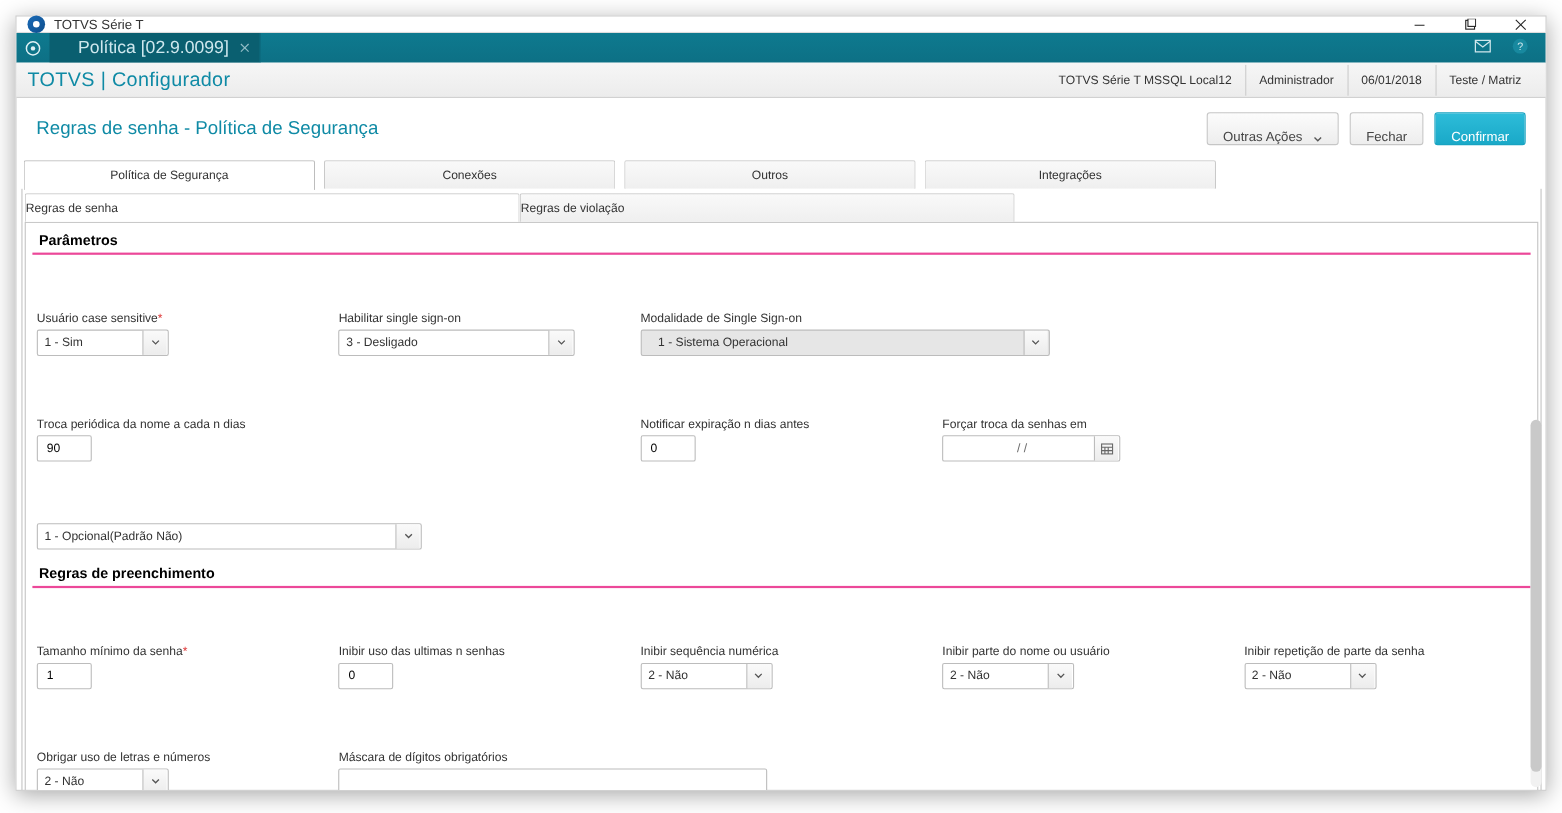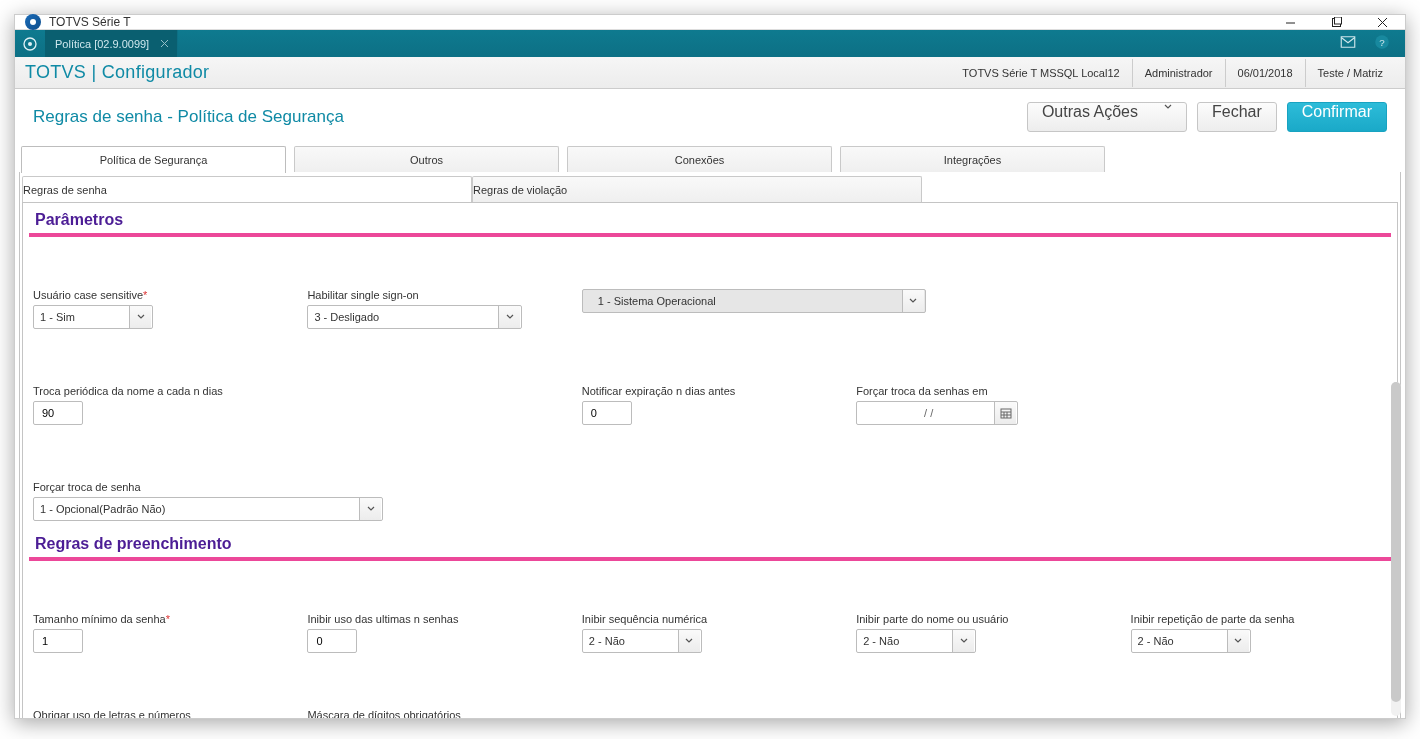--- a/index.html
+++ b/index.html
@@ -15,70 +15,70 @@
   .title-bar .title-text { font-size: 12px; color: #333; }
   .title-bar .spacer { flex: 1; }
   .win-ctrls { display: flex; }
   .win-btn { width: 46px; height: 30px; display: flex; align-items: center; justify-content: center; }
   .win-btn svg { width: 11px; height: 11px; stroke: #222; stroke-width: 1; fill: none; }
 
   
   .tabstrip { background: linear-gradient(#0e7a8f, #0d7085); height: 27px; display: flex; align-items: stretch; }
   .tabstrip .circle-btn { width: 30px; display: flex; align-items: center; justify-content: center; }
   .tabstrip .circle-btn svg { width: 16px; height: 16px; }
-  .doc-tab { background: #0a5f70; color: #cfe8ee; font-size: 11px; display: flex; align-items: center; padding: 0 6px 0 10px; gap: 8px; border-right: 1px solid #0d7085; min-width: 100px; }
+  .doc-tab { background: #0a5f70; color: #cfe8ee; font-size: 16px; display: flex; align-items: center; padding: 0 6px 0 26px; gap: 8px; border-right: 1px solid #0d7085; min-width: 100px; }
   .doc-tab .close-x { width: 14px; height: 14px; display:flex; align-items:center; justify-content:center; opacity:.7;}
   .tabstrip-right { margin-left: auto; display: flex; align-items: center; gap: 16px; padding-right: 14px; }
   .tabstrip-right svg { width: 18px; height: 18px; opacity: .9; }
 
   
   .app-header { background: linear-gradient(#f6f6f6, #ececec); border-bottom: 1px solid #ccc; height: 32px; display:flex; align-items:center; padding: 12px 10px; }
   .app-header .app-title { color: #0f8aa5; font-size: 18px; font-weight: 400; letter-spacing: .3px;}
   .app-header .meta { margin-left: auto; display:flex; gap: 0; font-size: 11px; color: #333; }
   .meta span { border-left: 1px solid #ccc; padding: 0 12px; line-height: 28px; }
   .meta span:first-child { border-left: none; }
 
   
   .sub-header { height: 55px; display:flex; align-items:center; padding: 0 18px; }
   .sub-header .sub-title { color: #0f8aa5; font-size: 17px; font-weight: 400; }
   .sub-header .right-btns { margin-left:auto; display:flex; gap: 10px; }
-  .btn { height: 30px; border: 1px solid #c6c6c6; background: linear-gradient(#fcfcfc,#ededed); border-radius: 3px; padding: 0 14px; font-size:16px; color:#444; display:flex; align-items:flex-start; gap:22px; cursor:pointer; }
+  .btn { height: 30px; border: 1px solid #c6c6c6; background: linear-gradient(#fcfcfc,#ededed); border-radius: 3px; padding: 0 14px; font-size:12px; color:#444; display:flex; align-items:flex-end; gap:6px; cursor:pointer; }
   .btn-primary { background: linear-gradient(#2dbcd9,#1aa9c8); color:#fff; border-color:#18a3c1; }
   .btn .caret { margin-left:4px; }
 
   
   .tabs-row { display:flex; gap:8px; padding: 0 2px 0 2px; margin: 0 2px; }
   .tab { border:1px solid #c9c9c9; border-bottom:none; background: linear-gradient(#f9f9f9,#efefef); height:26px; flex:0 0 265px; display:flex; align-items:center; justify-content:center; font-size:11px; color:#333; border-radius: 2px 2px 0 0; }
   .tab.active { background:#fff; border-color:#bdbdbd; height:27px; margin-bottom:-1px; }
   .tab.wide { flex:0 0 265px; }
   .tabs-level2 { display:flex; gap:0px; padding: 0; margin: 0 2px; }
   .tab2 { border:1px solid #c9c9c9; border-bottom:none; background: linear-gradient(#f9f9f9,#efefef); height:26px; flex:0 0 450px; display:flex; align-items:center; font-size:11px; color:#333; border-radius: 2px 2px 0 0;}
   .tab2.active { background:#fff; }
   .tab-body { border:1px solid #c4c4c4; border-top:none; margin: 0 2px; padding: 0 0 10px 0; }
 
   .content-scroll { flex:1; overflow:auto; padding: 2px 2px 2px 2px; position:relative; }
 
-  .section-head { color:#4c1d95; font-size:16px; font-weight:bold; padding: 8px 6px 4px 6px; border-bottom: 4px solid #ec4899; margin: 0 6px 12px 6px; }
+  .section-head { color:#000000; font-size:13px; font-weight:bold; padding: 8px 6px 4px 6px; border-bottom: 2px solid #ec4899; margin: 0 6px 12px 6px; }
 
   .form-grid { display:grid; grid-template-columns: repeat(5, 1fr); column-gap: 18px; row-gap: 16px; padding: 0 10px 6px 10px; }
   .field { display:flex; flex-direction:column; gap:4px;margin-top:40px; }
   .field-label { font-size:11px; color:#333; }
   .req::after { content:"*"; color:#d33; }
 
   .input, .select { height:24px; border:1px solid #bcbcbc; border-radius:2px; background:#fff; font-size:11px; padding:0 6px; display:flex; align-items:center; position:relative; }
   .input.readonly, .select.readonly { background:#e6e6e6; }
   .input input { border:none; outline:none; width:100%; font-size:11px; background:transparent; }
   .select .value { flex:1; }
   .select .dd-btn { width:22px; height:22px; margin-right:-5px; border-left:1px solid #bcbcbc; display:flex; align-items:center; justify-content:center; background:linear-gradient(#fafafa,#ececec); }
   .input-narrow { width:50px; }
   .input-date { display:flex; align-items:center; }
   .input-date .cal-btn { width:22px; height:22px; margin-left:auto; margin-right:-5px; display:flex; align-items:center; justify-content:center; background:linear-gradient(#fafafa,#ececec); border-left:1px solid #bcbcbc; }
 
   
-  .w140 { width:120px; } .w210 { width:215px; } .w340 { width:344px;padding-left:15px; } .w160 { width:162px; } .w380 { width:390px; }
+  .w140 { width:120px; } .w210 { width:215px; } .w340 { width:372px;padding-left:15px; } .w160 { width:162px; } .w380 { width:390px; }
 
   
   .fake-scrollbar { position:absolute; right:4px; top:238px; bottom:2px; width:10px; background:#f1f1f1; border-radius:5px; }
   .fake-scrollbar-thumb { position:absolute; right:4px; top:238px; width:10px; height:320px; background:#c9c9c9; border-radius:5px; }
 
   svg.caret-down { width:8px; height:8px; }
 </style>
 </head>
 <body>
 
@@ -165,24 +165,24 @@
     </div>
   </div>
 
   <div class="content-scroll">
 
     <div class="tabs-row">
       <div class="tab wide active">
           <span>Política de Segurança</span>
         </div>
       <div class="tab wide">
+          <span>Conexões</span>
+        </div>
+      <div class="tab wide">
           <span>Outros</span>
-        </div>
-      <div class="tab wide">
-          <span>Conexões</span>
         </div>
       <div class="tab wide">
           <span>Integrações</span>
         </div>
     </div>
 
     <div class="tab-body" style="padding:4px 0 0 0;">
 
       <div class="tabs-level2">
         <div class="tab2 active">
@@ -215,20 +215,21 @@
             <div class="select w210">
               <span class="value">3 - Desligado</span>
               <div class="dd-btn">
                   <svg class="caret-down" viewBox="0 0 8 8">
                     <path d="M1 2l3 3 3-3" fill="none" stroke="#555" stroke-width="1.2"></path>
                   </svg>
                 </div>
             </div>
           </div>
           <div class="field" style="grid-column:3 / span 2;">
+            <span class="field-label">Modalidade de Single Sign-on</span>
             <div class="select readonly w340">
               <span class="value">1 - Sistema Operacional</span>
               <div class="dd-btn">
                   <svg class="caret-down" viewBox="0 0 8 8">
                     <path d="M1 2l3 3 3-3" fill="none" stroke="#555" stroke-width="1.2"></path>
                   </svg>
                 </div>
             </div>
           </div>
           <div class="field" style="grid-column:5;"></div>
@@ -257,21 +258,20 @@
                     <line x1="4" y1="5" x2="4" y2="11" stroke="#666"></line>
                     <line x1="7" y1="5" x2="7" y2="11" stroke="#666"></line>
                     <line x1="1" y1="8" x2="11" y2="8" stroke="#666"></line>
                   </svg>
                 </div>
             </div>
           </div>
           <div class="field" style="grid-column:5;"></div>
 
           <div class="field" style="grid-column:1 / span 2;">
-            <span class="field-label">Forçar troca de senha</span>
             <div class="select" style="width:350px;">
               <span class="value">1 - Opcional(Padrão Não)</span>
               <div class="dd-btn">
                   <svg class="caret-down" viewBox="0 0 8 8">
                     <path d="M1 2l3 3 3-3" fill="none" stroke="#555" stroke-width="1.2"></path>
                   </svg>
                 </div>
             </div>
           </div>
           <div class="field" style="grid-column:3;"></div>

